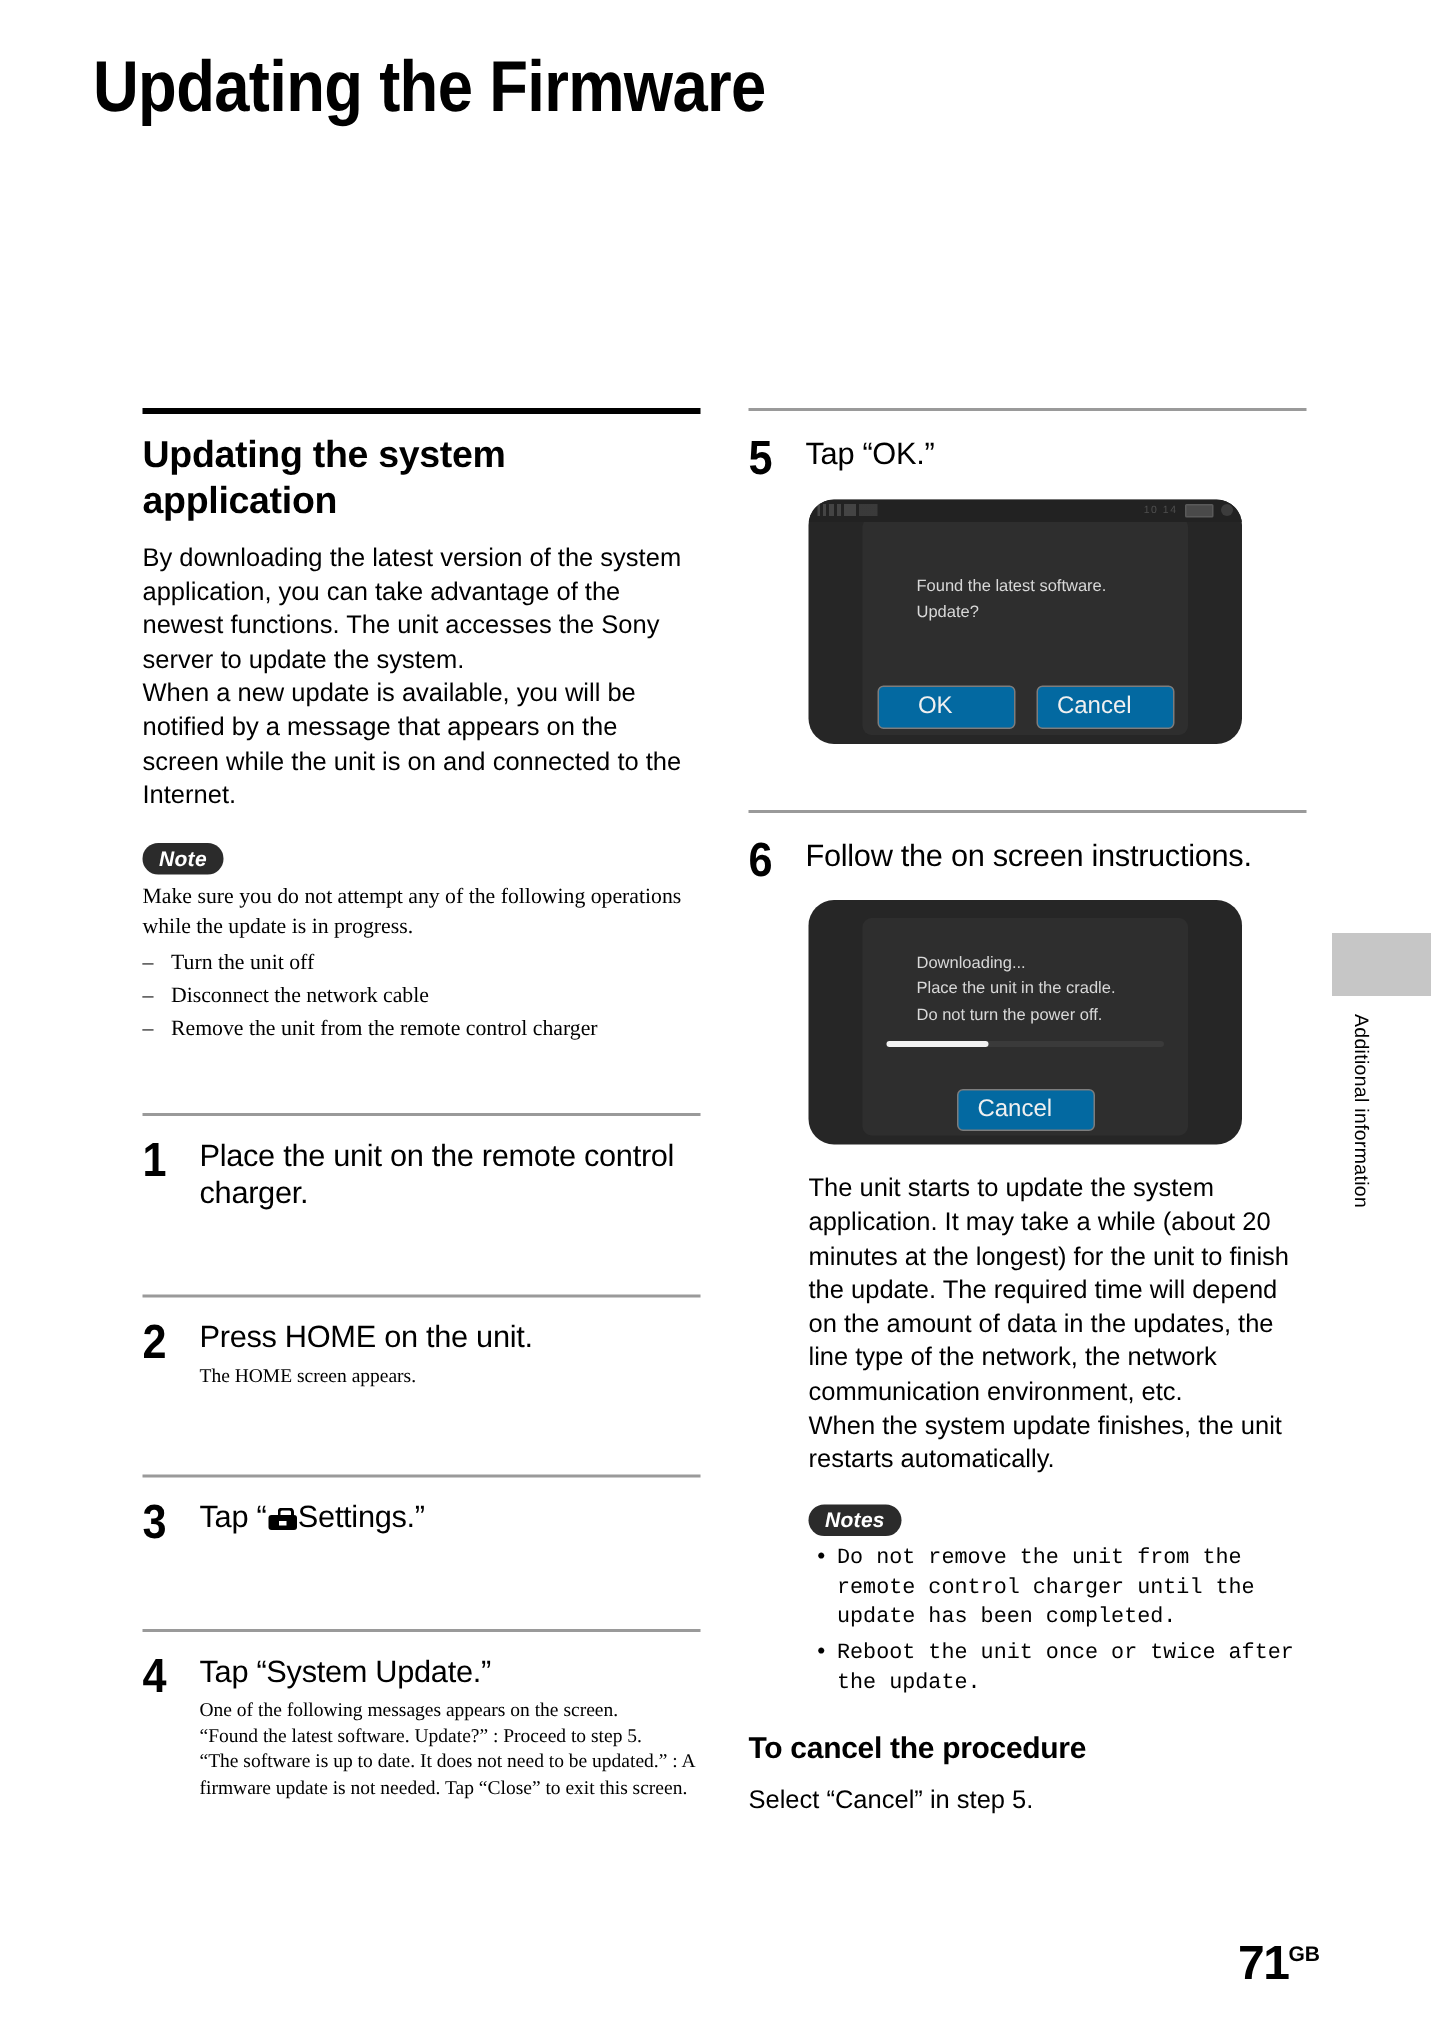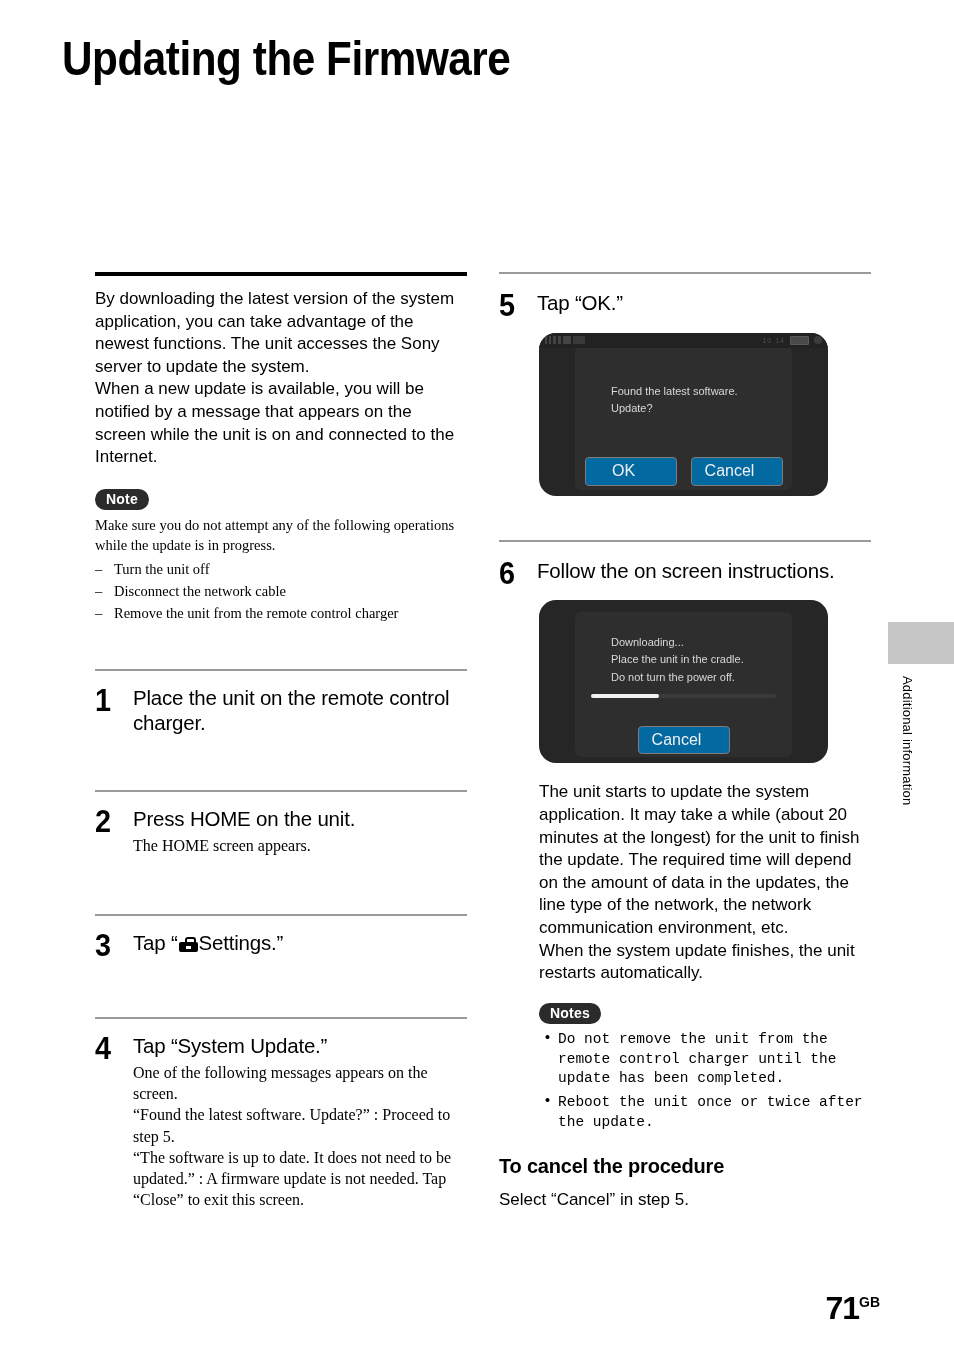--- a/index.html
+++ b/index.html
@@ -81,20 +81,21 @@
     display: inline-block;
     background: #2b2b2b;
     color: #ffffff;
     font-family: "Liberation Sans", sans-serif;
     font-weight: bold;
     font-size: 14px;
     padding: 3px 11px 4px 11px;
     border-radius: 11px;
     line-height: 1;
     letter-spacing: 0.2px;
+    font-style: italic;
   }
   .note-block { margin-top: 20px; }
   .note-body {
     font-family: "Liberation Serif", serif;
     font-size: 14.5px;
     line-height: 1.36;
     margin-top: 6px;
   }
   .note-body p { margin: 0; }
   .dash-list {
@@ -157,21 +158,21 @@
   }
   .step-content { flex: 1; }
   .step-title {
     font-family: "Liberation Sans", sans-serif;
     font-size: 20.5px;
     line-height: 1.26;
     letter-spacing: -0.2px;
   }
   .step-sub {
     font-family: "Liberation Serif", serif;
-    font-size: 16px;
+    font-size: 13px;
     line-height: 1.33;
     margin-top: 3px;
   }
 
   .toolbox-icon {
     display: inline-block;
     width: 19px;
     height: 15px;
     position: relative;
     vertical-align: -2px;
@@ -364,20 +365,21 @@
 <body>
 
 <div class="page">
 
   <div class="page-title">Updating the Firmware</div>
 
   <div class="col col-left">
 
     <div class="rule-thick"></div>
 
+    <div class="section-heading">Updating the system application</div>
 
     <div class="body-text">
       <p>By downloading the latest version of the system application, you can take advantage of the newest functions. The unit accesses the Sony server to update the system.</p>
       <p>When a new update is available, you will be notified by a message that appears on the screen while the unit is on and connected to the Internet.</p>
     </div>
 
     <div class="note-block">
       <span class="note-badge">Note</span>
       <div class="note-body">
         <p>Make sure you do not attempt any of the following operations while the update is in progress.</p>

